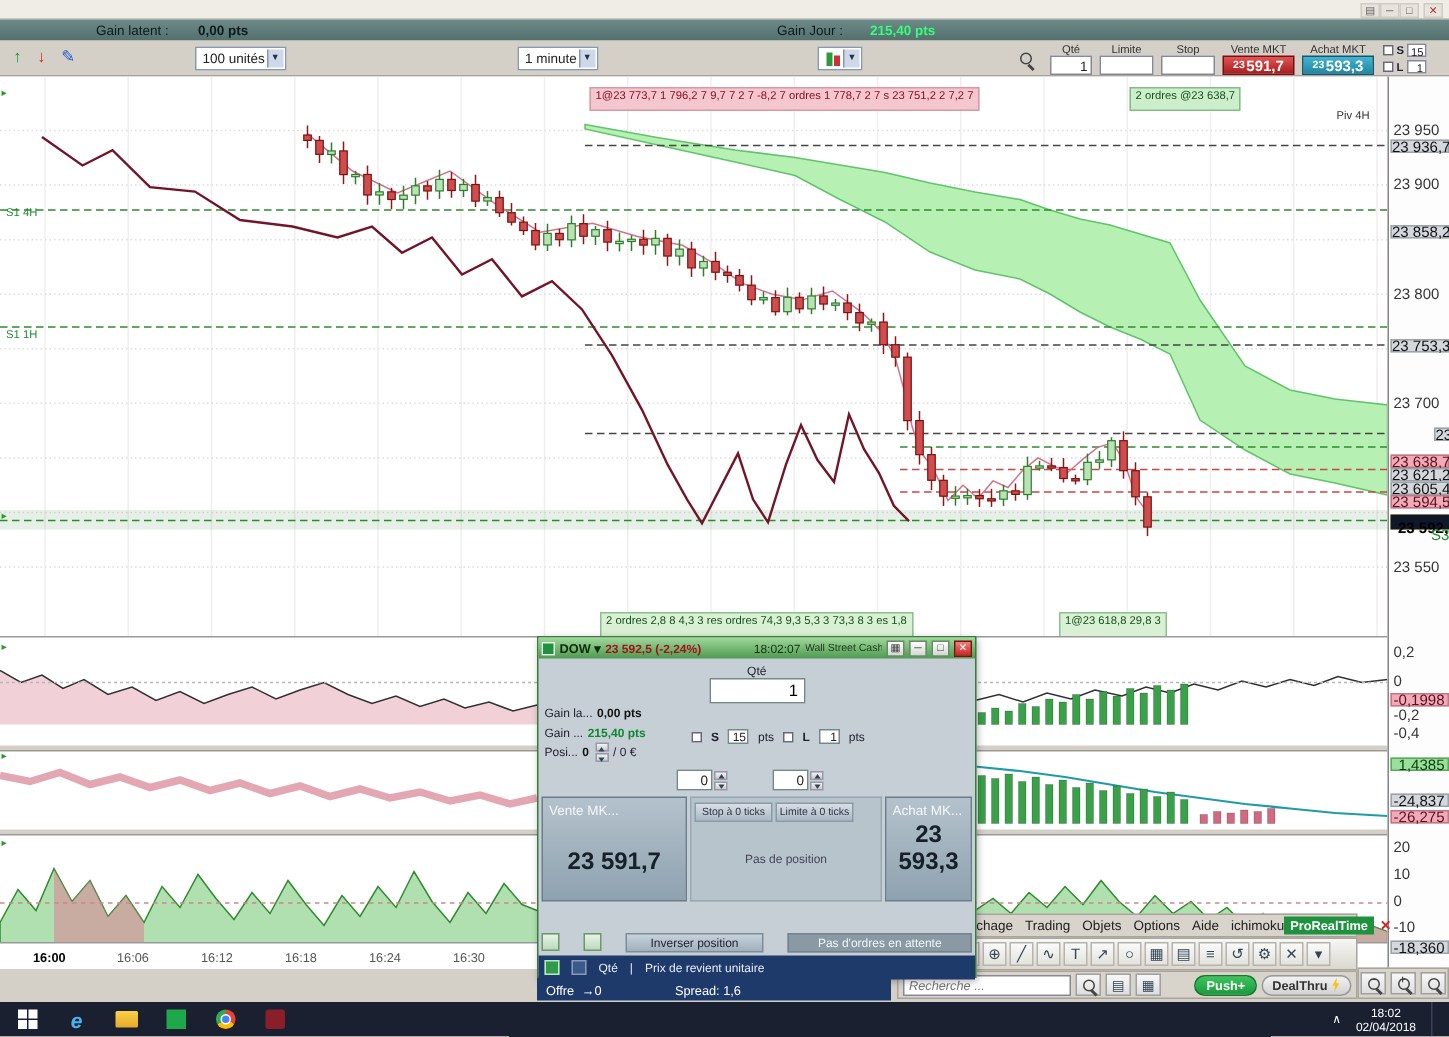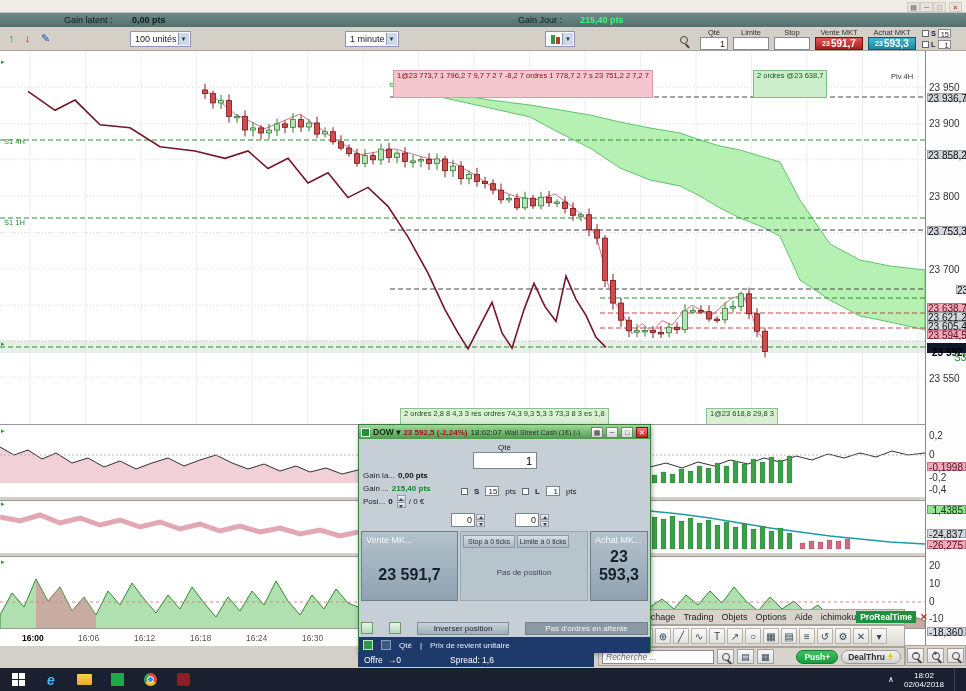--- a/index.html
+++ b/index.html
@@ -33,21 +33,21 @@
 .tc-box.buy{background:linear-gradient(#45b4d0,#1f87a4);border-color:#0e5a72;color:#fff;text-align:center;font-weight:bold;}
 .tc-box i{font-style:normal;font-size:7px;vertical-align:top;margin-right:1px}
 .tc-box b{font-size:10px}
 .sl-mini{position:absolute;left:922px;top:1px;font-size:7.5px;color:#223;}
 .sl-mini>div{display:flex;align-items:center;gap:2px;height:11px;}
 .cb{width:7px;height:7px;border:1px solid #667;background:#fff;display:inline-block;flex:none}
 .mini-box{display:inline-block;min-width:13px;height:9px;line-height:9px;background:#fff;border:1px solid #889;text-align:right;padding:0 1px;}
 
 
 .chart-wrap{position:absolute;top:51px;left:0;width:925px;height:373px;background:#fff;overflow:hidden;}
-.banner{position:absolute;top:7px;height:28px;line-height:10px;font-size:7.5px;white-space:nowrap;padding:0 3px;margin-top:12px;}
+.banner{position:absolute;top:7px;height:16px;line-height:10px;font-size:7.5px;white-space:nowrap;padding:0 3px;}
 .pinkb{left:393px;background:#f4c6ce;border:1px solid #d898a6;color:#8a1025;}
 .greenb{left:753px;background:#cdeecb;border:1px solid #84bc84;color:#14521c;}
 .pivlab{position:absolute;left:891px;top:21px;font-size:7.5px;color:#333;}
 .lleft{position:absolute;left:4px;font-size:7.5px;color:#1f8a2f;}
 .olabel{position:absolute;top:357px;height:17px;line-height:10px;font-size:7.5px;background:#d9f0d4;border:1px solid #8cc08c;color:#14521c;padding:0 3px;white-space:nowrap;}
 .larr{position:absolute;left:1px;font-size:7px;color:#2a9a2a;z-index:3;}
 
 
 .panel{position:absolute;left:0;width:925px;background:#fff;border-top:1px solid #999;overflow:hidden;}
 #time-axis{position:absolute;left:0;top:628px;width:925px;height:18px;background:#fff;border-top:1px solid #999;font-size:8.5px;color:#555;}
@@ -82,21 +82,21 @@
 .mag:after{content:"";position:absolute;right:-3px;bottom:-3px;width:5px;height:1.5px;background:#444;transform:rotate(45deg);}
 .mag.plus:before{content:"+";position:absolute;top:-2.5px;left:0.5px;font-size:7px;font-weight:bold;color:#444;}
 .mag.minus:before{content:"−";position:absolute;top:-3px;left:1px;font-size:7px;font-weight:bold;color:#444;}
 
 
 .ow{position:absolute;left:358px;top:424px;width:293px;height:228px;border:1px solid #3a7a3a;background:#c6ced6;box-shadow:1px 2px 5px rgba(0,0,0,.35);z-index:6;}
 .ow-title{position:absolute;top:0;left:0;right:0;height:14px;background:linear-gradient(#9fd89b,#4f9a50);display:flex;align-items:center;gap:3px;padding:0 2px;font-size:8px;color:#0c2c0c;}
 .ow-icon{width:9px;height:9px;background:#1f9240;border:1px solid #e8f4e8;flex:none}
 .ow-inst{font-weight:bold;font-size:8.5px;white-space:nowrap;}
 .ow-price{color:#a80f1e;font-weight:bold;white-space:nowrap;}
-.ow-time{color:#143014;white-space:nowrap;}
+.ow-time{color:#143014;white-space:nowrap;margin-left:32px;}
 .ow-sub{font-size:7px;color:#1c3a1c;white-space:nowrap;overflow:hidden;flex:1}
 .ow-btn{width:12px;height:11px;background:linear-gradient(#fff,#cfd8cf);border:1px solid #6a8a6a;font-size:7px;line-height:10px;text-align:center;color:#333;flex:none}
 .ow-btn.close{background:linear-gradient(#f08080,#c22);color:#fff;border-color:#801010;}
 .ow-qty-label{position:absolute;top:18px;left:0;width:100%;text-align:center;font-size:8px;color:#223;}
 .ow-qty-input{position:absolute;top:27px;left:114px;width:64px;height:17px;border:1px solid #788;font-size:11px;text-align:right;padding:0 4px;background:#fff;}
 .ow-info{position:absolute;top:44px;left:4px;width:100px;font-size:8px;color:#223;}
 .ow-info .row{display:flex;height:13px;align-items:center;gap:3px;white-space:nowrap;}
 .ow-info .val{font-weight:bold;color:#111;}
 .ow-info .val.green{color:#0d8a2f;}
 .ow-sl{position:absolute;top:61px;left:102px;display:flex;gap:6px;font-size:8px;align-items:center;color:#223;white-space:nowrap;}

